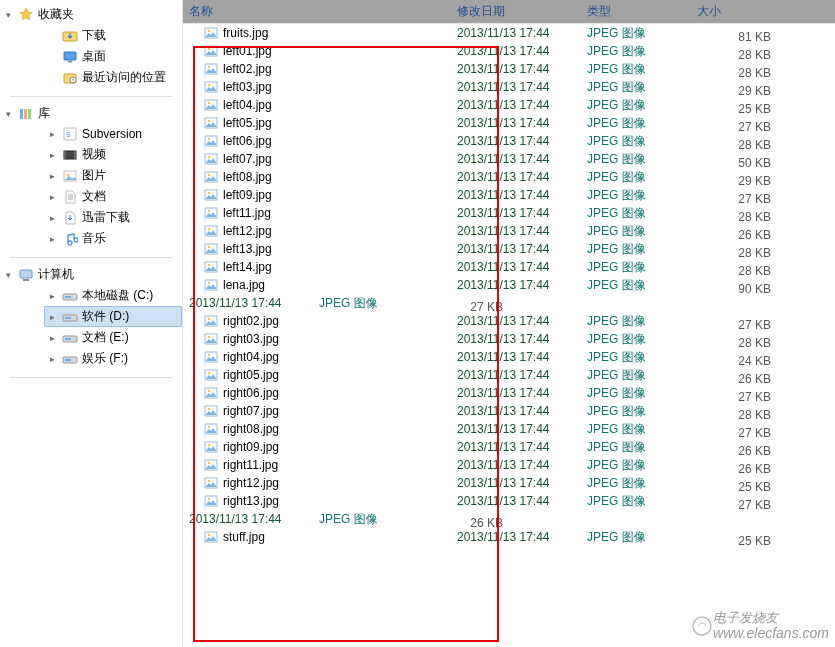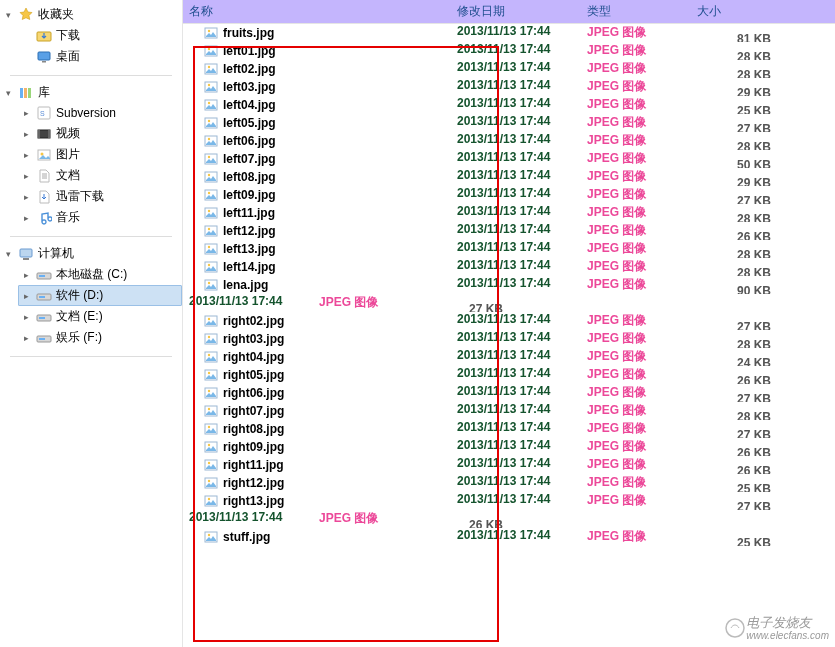--- a/index.html
+++ b/index.html
@@ -35,56 +35,57 @@
       margin-right: 2px;
     }
     .tree-header .ico { width: 16px; height: 16px; margin-right: 4px; display: inline-flex; align-items: center; justify-content: center; }
     .tree-children { padding-left: 18px; }
     .tree-item {
       display: flex;
       align-items: center;
       padding: 2px 6px;
       cursor: default;
       white-space: nowrap;
+      margin-left: 26px;
     }
     .tree-item .arrow { width: 10px; font-size: 9px; color: #666; margin-right: 2px; }
     .tree-item .ico { width: 16px; height: 16px; margin-right: 4px; display: inline-flex; align-items: center; justify-content: center; }
     .tree-item.selected {
       background: #cde1f4;
       border: 1px solid #9ac0e6;
       border-radius: 1px;
       padding: 1px 5px;
     }
     .main { flex: 1; overflow: auto; }
     .col-header {
       display: flex;
-      background: #c4b5fd;
+      background: #a3a3a3;
       border-bottom: 1px solid #e5e5e5;
       height: 24px;
       align-items: center;
       color: #1e4e8e;
       font-size: 12px;
     }
     .col-header > div { padding: 0 6px; }
     .col-name { width: 268px; }
     .col-date { width: 130px; }
     .col-type { width: 110px; }
     .col-size { width: 100px; text-align: left; padding-right: 20px; }
     .files { position: relative; }
     .file-row {
       display: flex;
+      align-items: center;
       height: 18px;
       padding: 0;
       color: #000;
-      font-weight: bold;
     }
     .file-row > div { padding: 0 6px; white-space: nowrap; overflow: hidden; }
     .file-row .cell-name { width: 268px; display: flex; align-items: center; }
     .file-row .cell-date { width: 130px; color: #14532d; }
-    .file-row .cell-type { width: 110px; color: #ec4899; }
+    .file-row .cell-type { width: 110px; color: #0f766e; }
     .file-row .cell-size { width: 100px; text-align: right; color: #555; padding-right: 20px; margin-top: 8px; }
     .file-row .fico { width: 16px; height: 16px; margin-right: 4px; margin-left: 14px; display: inline-flex; align-items: center; justify-content: center; }
     .red-box {
       position: absolute;
       border: 2px solid #e50000;
       pointer-events: none;
     }
     .watermark {
       position: absolute;
       right: 6px;
@@ -129,20 +130,31 @@
         </div>
         <div class="tree-item">
           <span class="arrow"></span>
           <span class="ico">
             <svg width="16" height="16">
                 <rect x="2" y="3" width="12" height="8" rx="1" fill="#5aa0e6" stroke="#2d6fb3"></rect>
                 <rect x="6" y="12" width="4" height="1.5" fill="#888"></rect>
               </svg>
           </span>
           <span>桌面</span>
+        </div>
+        <div class="tree-item">
+          <span class="arrow"></span>
+          <span class="ico">
+            <svg width="16" height="16">
+                <rect x="2" y="4" width="12" height="9" rx="1" fill="#f7d774" stroke="#c9a227"></rect>
+                <circle cx="11" cy="10" r="3" fill="#fff" stroke="#888"></circle>
+                <path d="M11 8.5V10h1.2" stroke="#888" fill="none"></path>
+              </svg>
+          </span>
+          <span>最近访问的位置</span>
         </div>
       </div>
     </div>
 
     <div class="hr-line"></div>
 
     <div class="tree-group">
       <div class="tree-header">
         <span class="arrow">▾</span>
         <span class="ico">
@@ -711,15 +723,15 @@
 
 <div class="watermark">
   <span class="ico">
     <svg width="22" height="22">
         <circle cx="11" cy="11" r="9" fill="none" stroke="#bbb" stroke-width="1.5"></circle>
         <path d="M7 11c2-4 6-4 8 0" stroke="#bbb" fill="none"></path>
       </svg>
   </span>
   <span style="display:flex;flex-direction:column;line-height:1.1">
     <span>电子发烧友</span>
-    <span style="font-size:10px">www.elecfans.com</span>
+    <span style="font-size:14px">www.elecfans.com</span>
   </span>
 </div>
 
 </body></html>

